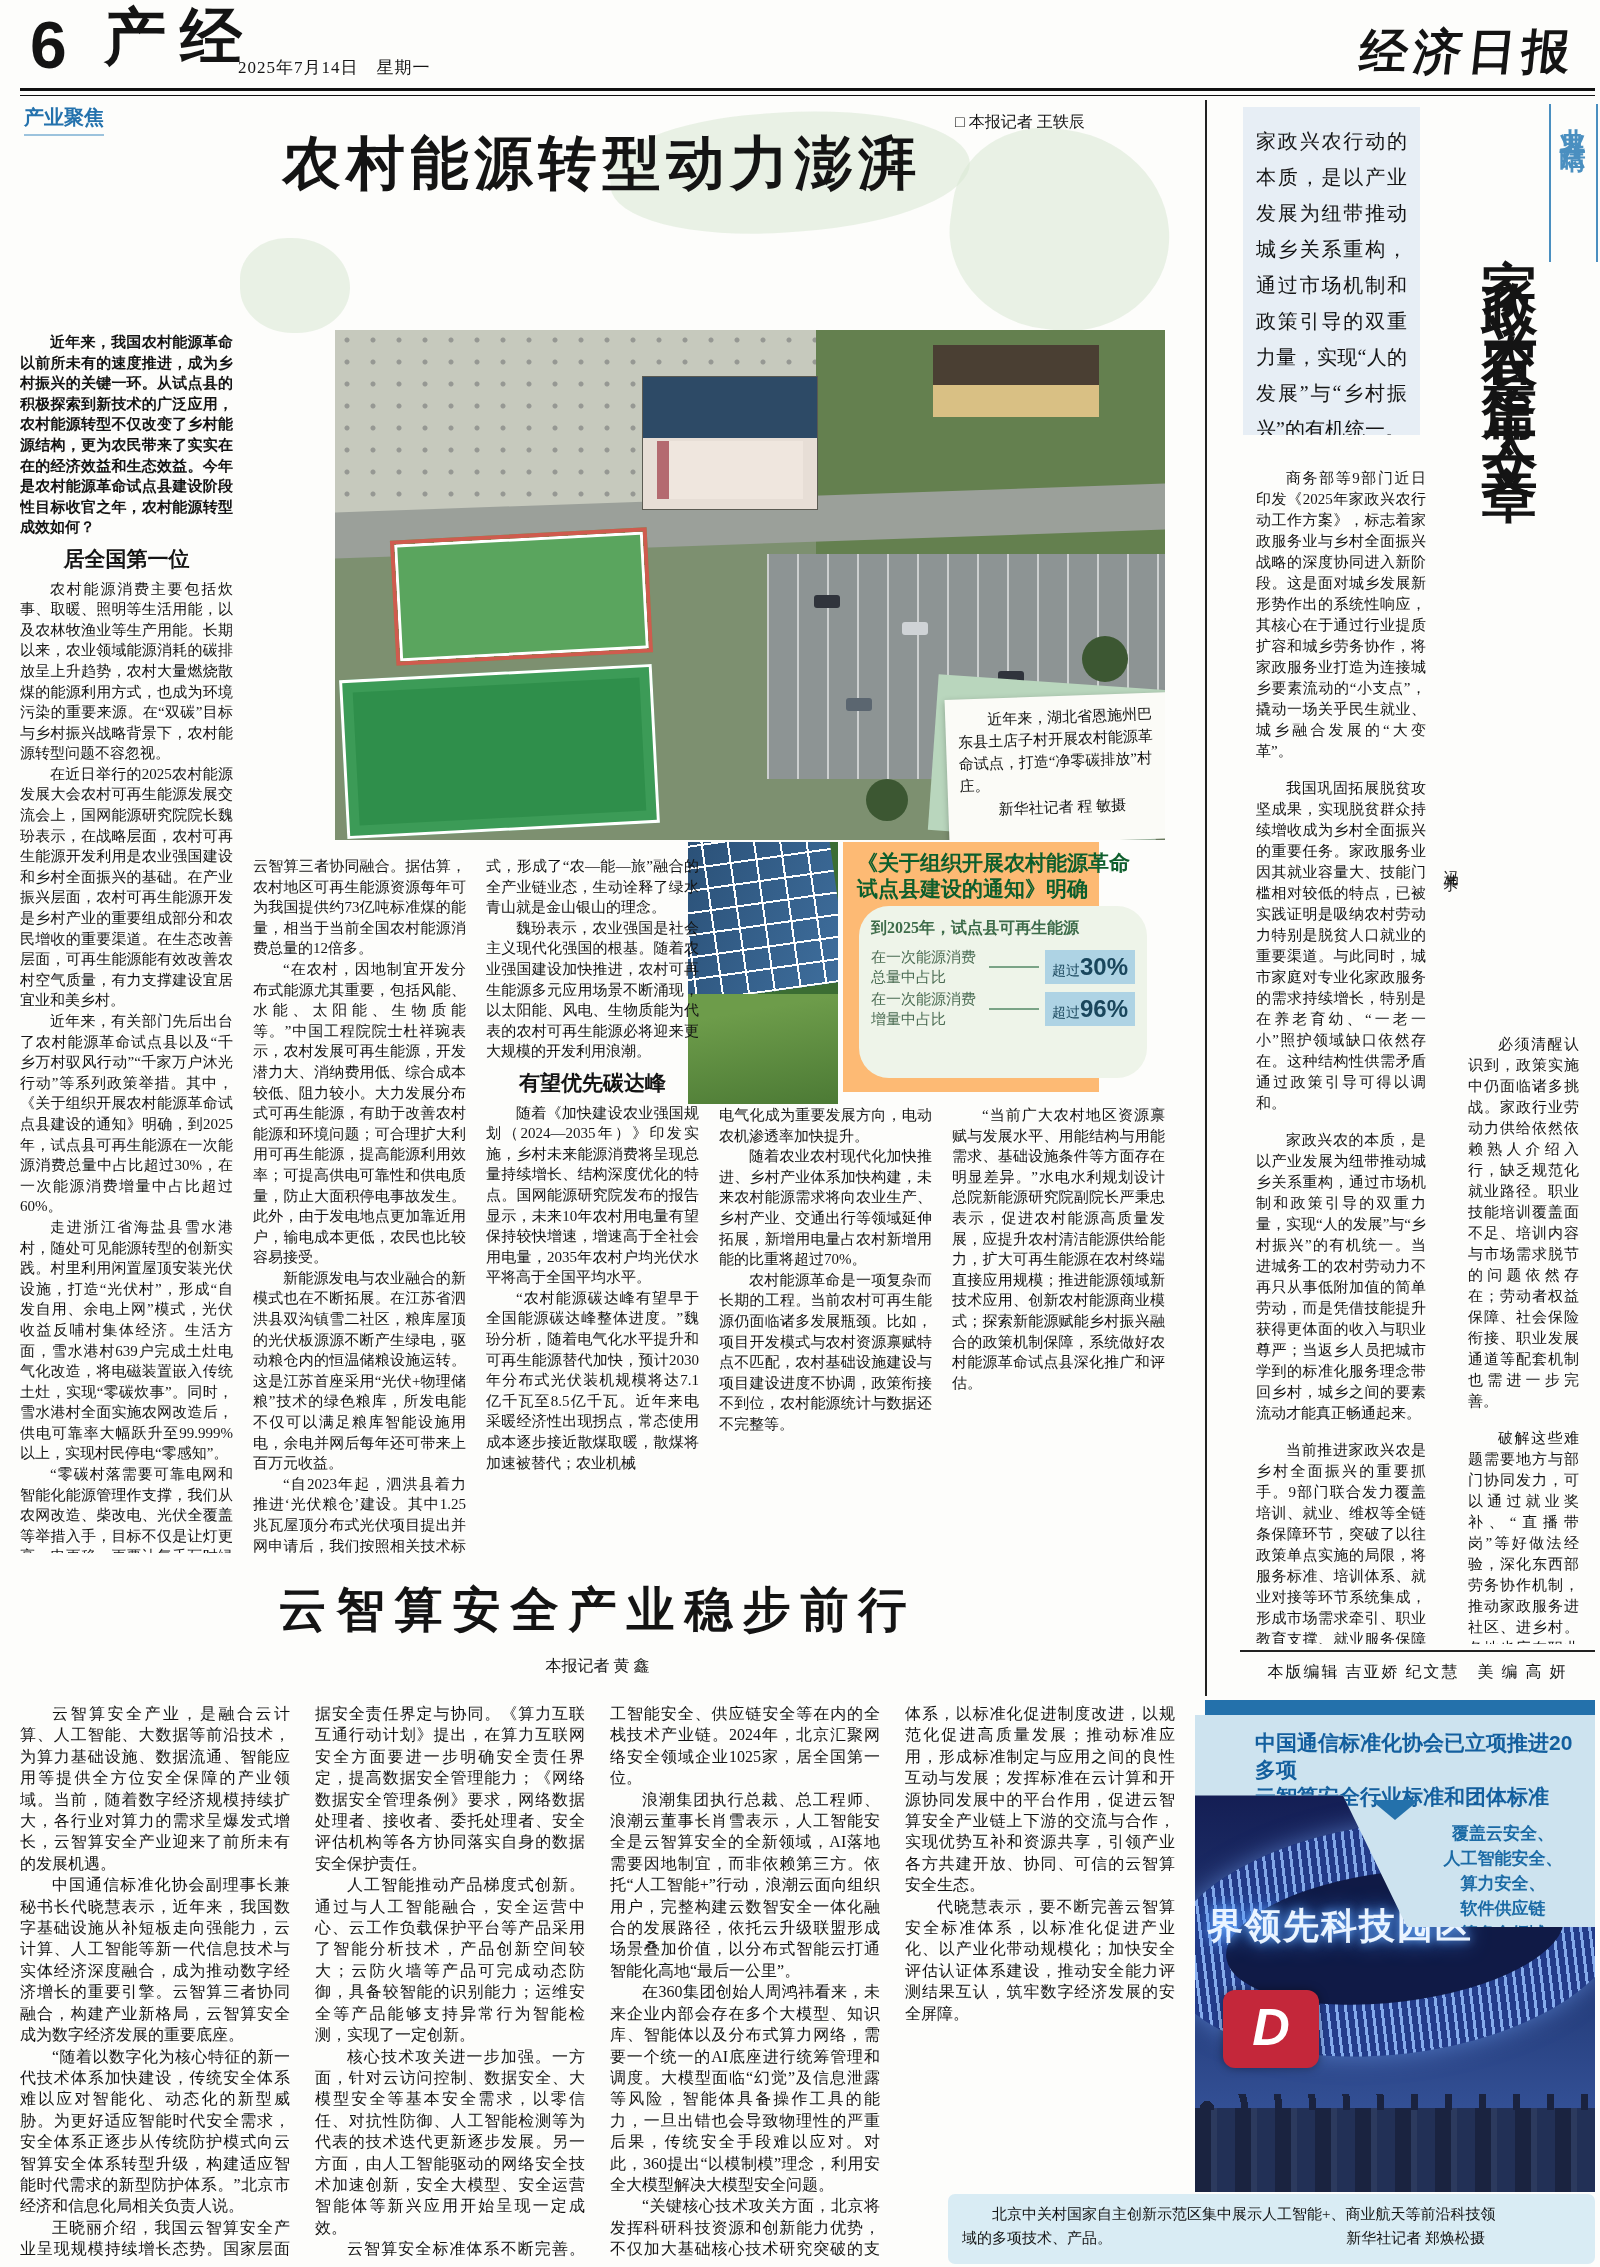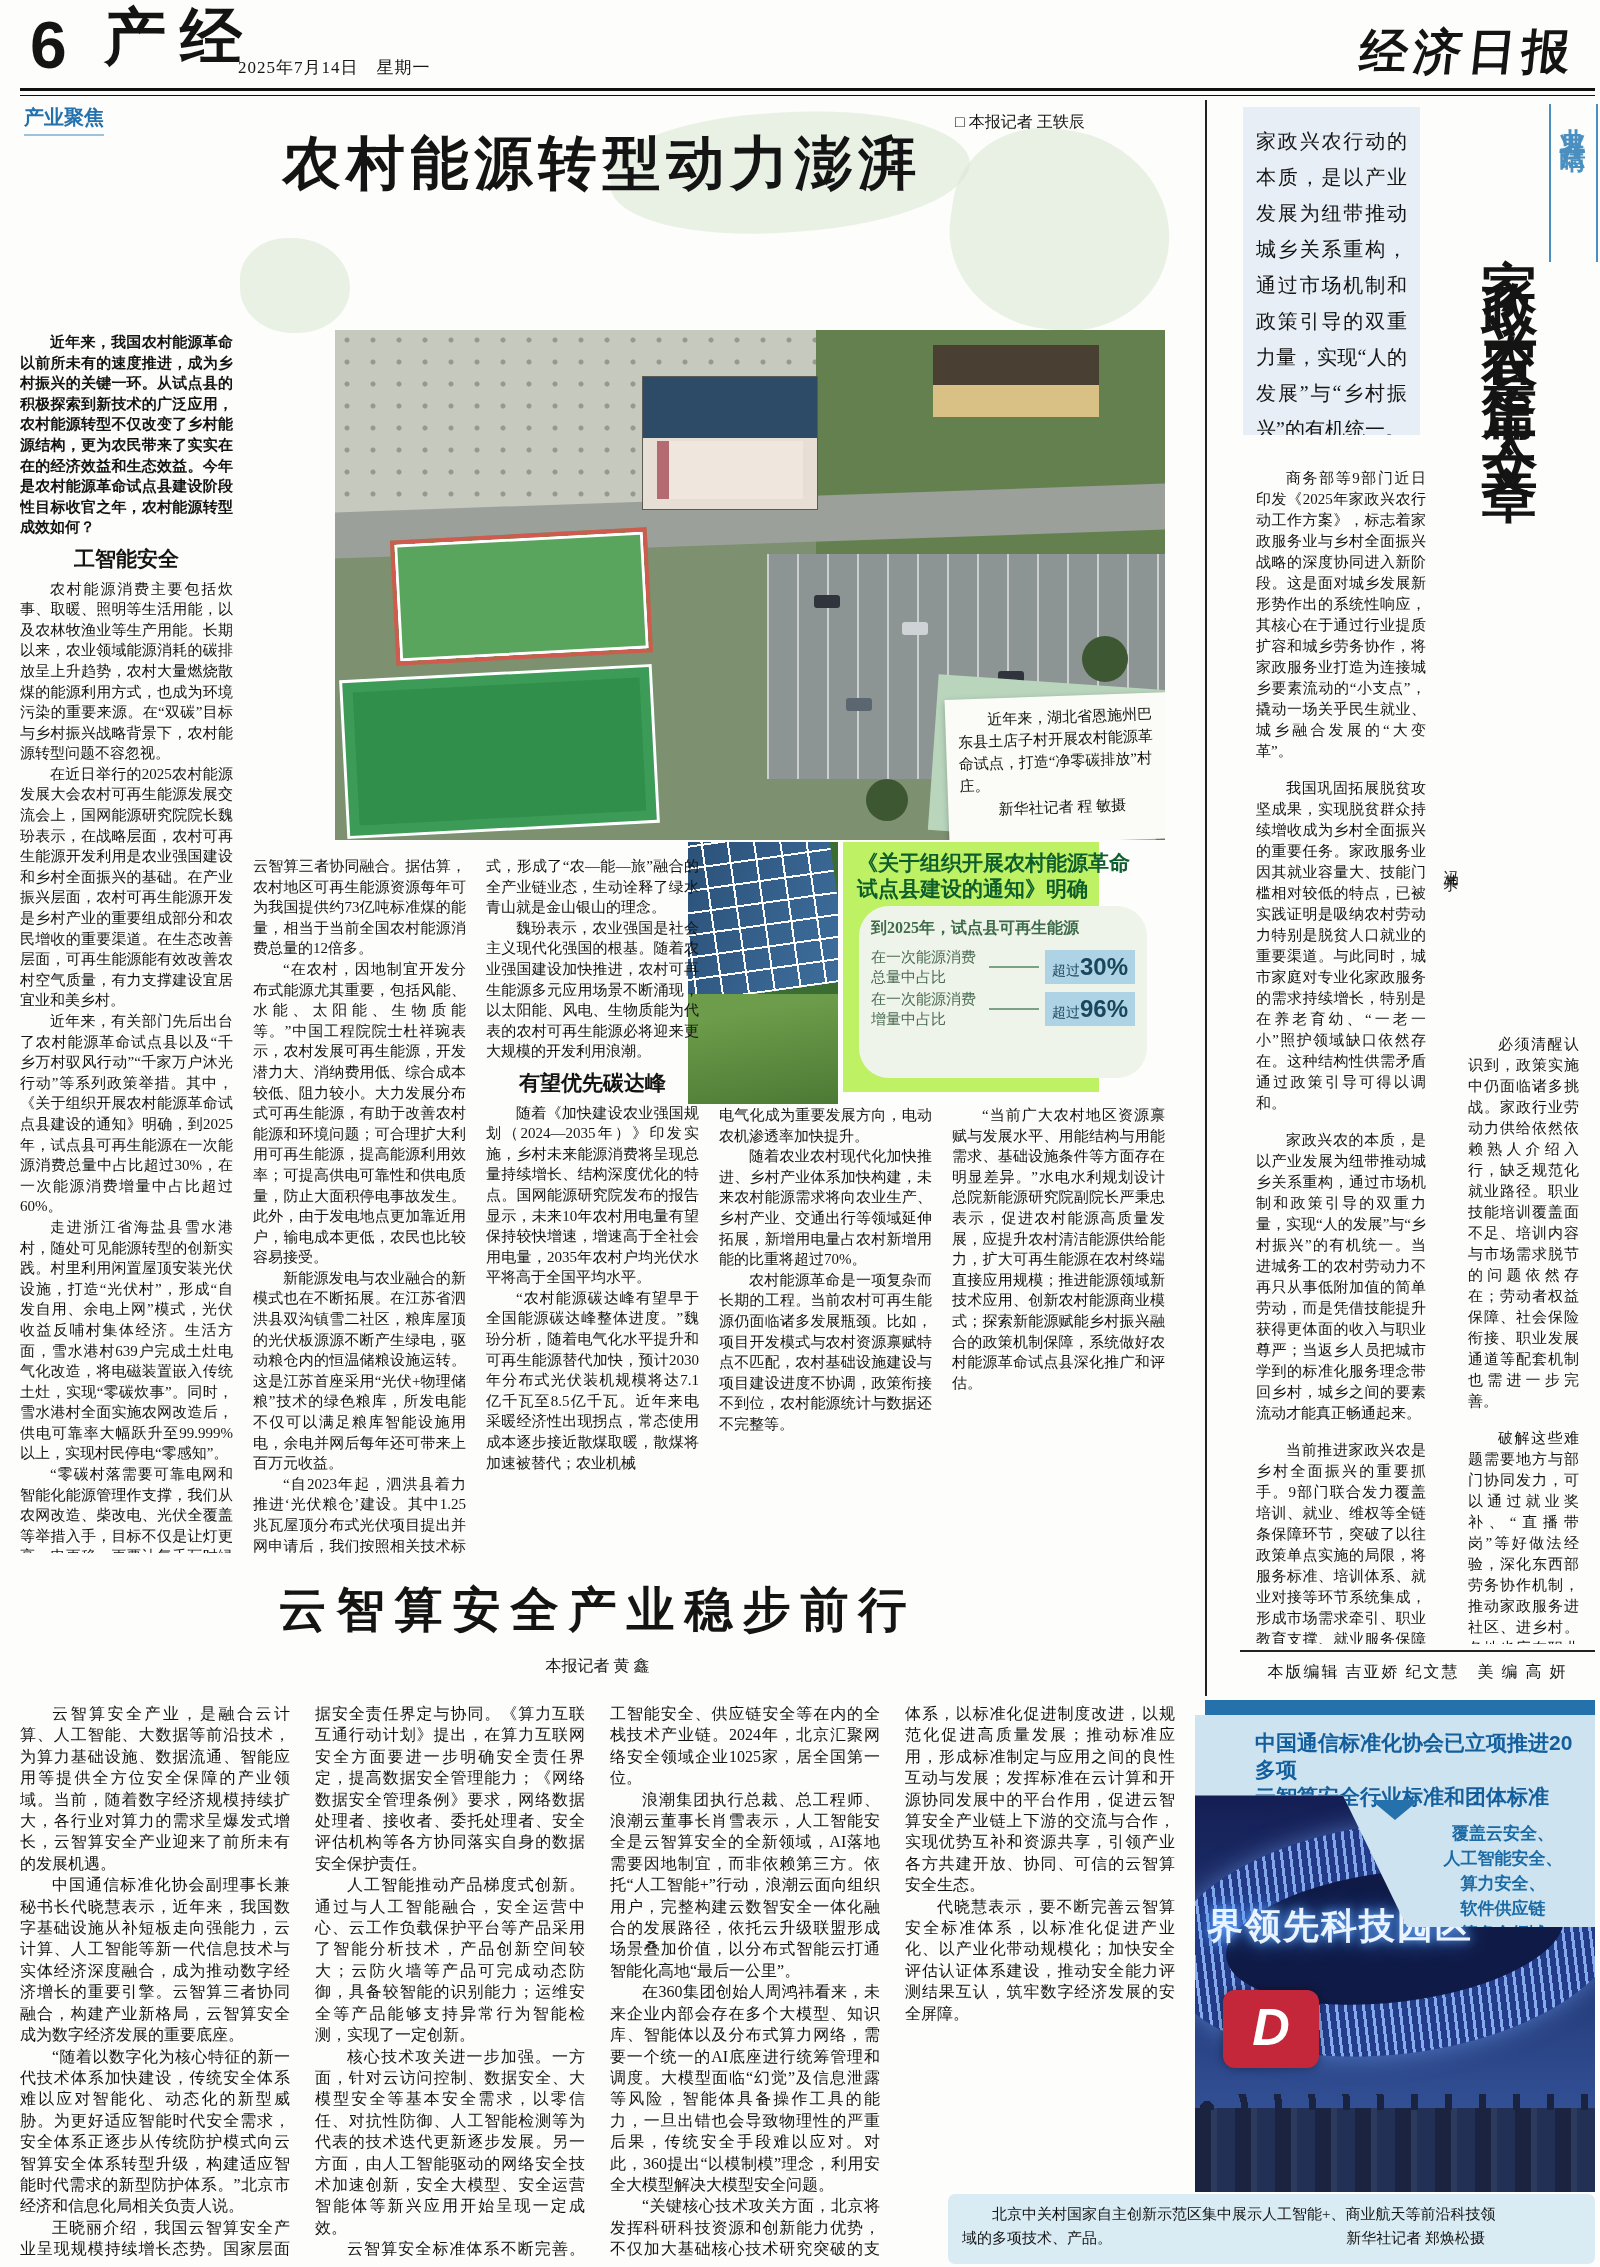--- a/index.html
+++ b/index.html
@@ -66,21 +66,21 @@
   
   .solar{left:688px;top:842px;width:150px;height:262px;overflow:hidden;background:#3b6d33;z-index:1;}
   .solar .panels{position:absolute;left:-20%;top:-8%;width:120%;height:66%;transform:rotate(-8deg);
       background:repeating-linear-gradient(90deg,#fff 0 2px,transparent 2px 26px),
                  repeating-linear-gradient(0deg,#fff 0 2px,transparent 2px 22px),
                  linear-gradient(120deg,#274b70,#3f6f9e);}
   .solar .grass{position:absolute;left:0;bottom:0;width:100%;height:42%;
       background:linear-gradient(170deg,#6d9c4a 20%,#4c7a35);}
 
   
-  .gbox{left:843px;top:842px;width:256px;height:250px;background:#bef264;z-index:2;padding:0;}
+  .gbox{left:843px;top:842px;width:256px;height:250px;background:#fdba74;z-index:2;padding:0;}
   .gbox .gtitle{position:absolute;left:14px;top:8px;width:300px;font-size:21px;line-height:26px;
       font-weight:900;color:#0d5e2c;font-family:"Liberation Sans",sans-serif;}
   .gbox .gpanel{position:absolute;left:16px;top:64px;width:288px;height:172px;background:#eef4e9;padding:10px 12px;box-sizing:border-box;border-radius:30px;}
   .gbox .glead{font-size:16px;font-weight:700;color:#3d6b49;margin:2px 0 8px;}
   .gitem{display:flex;align-items:center;margin-top:2px;}
   .gitem .glabel{font-size:15px;line-height:20px;color:#4a6b52;width:112px;}
   .gitem .gdash{flex:1;border-top:2px solid #7aa386;margin:0 6px;}
   .gbadge{background:#aed3e4;color:#19465c;padding:3px 7px;white-space:nowrap;font-family:"Liberation Sans",sans-serif;}
   .gbadge .bpre{font-size:14px;}
   .gbadge .bval{font-size:24px;font-weight:700;}
@@ -224,21 +224,21 @@
         <div class="gdash"></div>
         <div class="gbadge">
           <span class="bpre">超过</span><span class="bval">96%</span>
         </div>
       </div>
     </div>
   </div>
 
   <div class="abs col c1">
       <p class="lede">近年来，我国农村能源革命以前所未有的速度推进，成为乡村振兴的关键一环。从试点县的积极探索到新技术的广泛应用，农村能源转型不仅改变了乡村能源结构，更为农民带来了实实在在的经济效益和生态效益。今年是农村能源革命试点县建设阶段性目标收官之年，农村能源转型成效如何？</p>
-      <h3 class="sub">工智能安全</h3>
+      <h3 class="sub">居全国第一位</h3>
       <p>农村能源消费主要包括炊事、取暖、照明等生活用能，以及农林牧渔业等生产用能。长期以来，农业领域能源消耗的碳排放呈上升趋势，农村大量燃烧散煤的能源利用方式，也成为环境污染的重要来源。在“双碳”目标与乡村振兴战略背景下，农村能源转型问题不容忽视。</p>
       <p>在近日举行的2025农村能源发展大会农村可再生能源发展交流会上，国网能源研究院院长魏玢表示，在战略层面，农村可再生能源开发利用是农业强国建设和乡村全面振兴的基础。在产业振兴层面，农村可再生能源开发是乡村产业的重要组成部分和农民增收的重要渠道。在生态改善层面，可再生能源能有效改善农村空气质量，有力支撑建设宜居宜业和美乡村。</p>
       <p>近年来，有关部门先后出台了农村能源革命试点县以及“千乡万村驭风行动”“千家万户沐光行动”等系列政策举措。其中，《关于组织开展农村能源革命试点县建设的通知》明确，到2025年，试点县可再生能源在一次能源消费总量中占比超过30%，在一次能源消费增量中占比超过60%。</p>
       <p>走进浙江省海盐县雪水港村，随处可见能源转型的创新实践。村里利用闲置屋顶安装光伏设施，打造“光伏村”，形成“自发自用、余电上网”模式，光伏收益反哺村集体经济。生活方面，雪水港村639户完成土灶电气化改造，将电磁装置嵌入传统土灶，实现“零碳炊事”。同时，雪水港村全面实施农网改造后，供电可靠率大幅跃升至99.999%以上，实现村民停电“零感知”。</p>
       <p>“零碳村落需要可靠电网和智能化能源管理作支撑，我们从农网改造、柴改电、光伏全覆盖等举措入手，目标不仅是让灯更亮、电更稳，更要让每千瓦时绿电都能精准赋能村民生产生活，让生态价值真正流动起来。”国网海盐县供电公司通元供电所所长顾卫华说。</p>
     </div>
   <div class="abs col c2">
       <p class="noind">云智算三者协同融合。据估算，农村地区可再生能源资源每年可为我国提供约73亿吨标准煤的能量，相当于当前全国农村能源消费总量的12倍多。</p>
       <p>“在农村，因地制宜开发分布式能源尤其重要，包括风能、水能、太阳能、生物质能等。”中国工程院院士杜祥琬表示，农村发展可再生能源，开发潜力大、消纳费用低、综合成本较低、阻力较小。大力发展分布式可再生能源，有助于改善农村能源和环境问题；可合理扩大利用可再生能源，提高能源利用效率；可提高供电可靠性和供电质量，防止大面积停电事故发生。此外，由于发电地点更加靠近用户，输电成本更低，农民也比较容易接受。</p>
       <p>新能源发电与农业融合的新模式也在不断拓展。在江苏省泗洪县双沟镇雪二社区，粮库屋顶的光伏板源源不断产生绿电，驱动粮仓内的恒温储粮设施运转。这是江苏首座采用“光伏+物理储粮”技术的绿色粮库，所发电能不仅可以满足粮库智能设施用电，余电并网后每年还可带来上百万元收益。</p>

